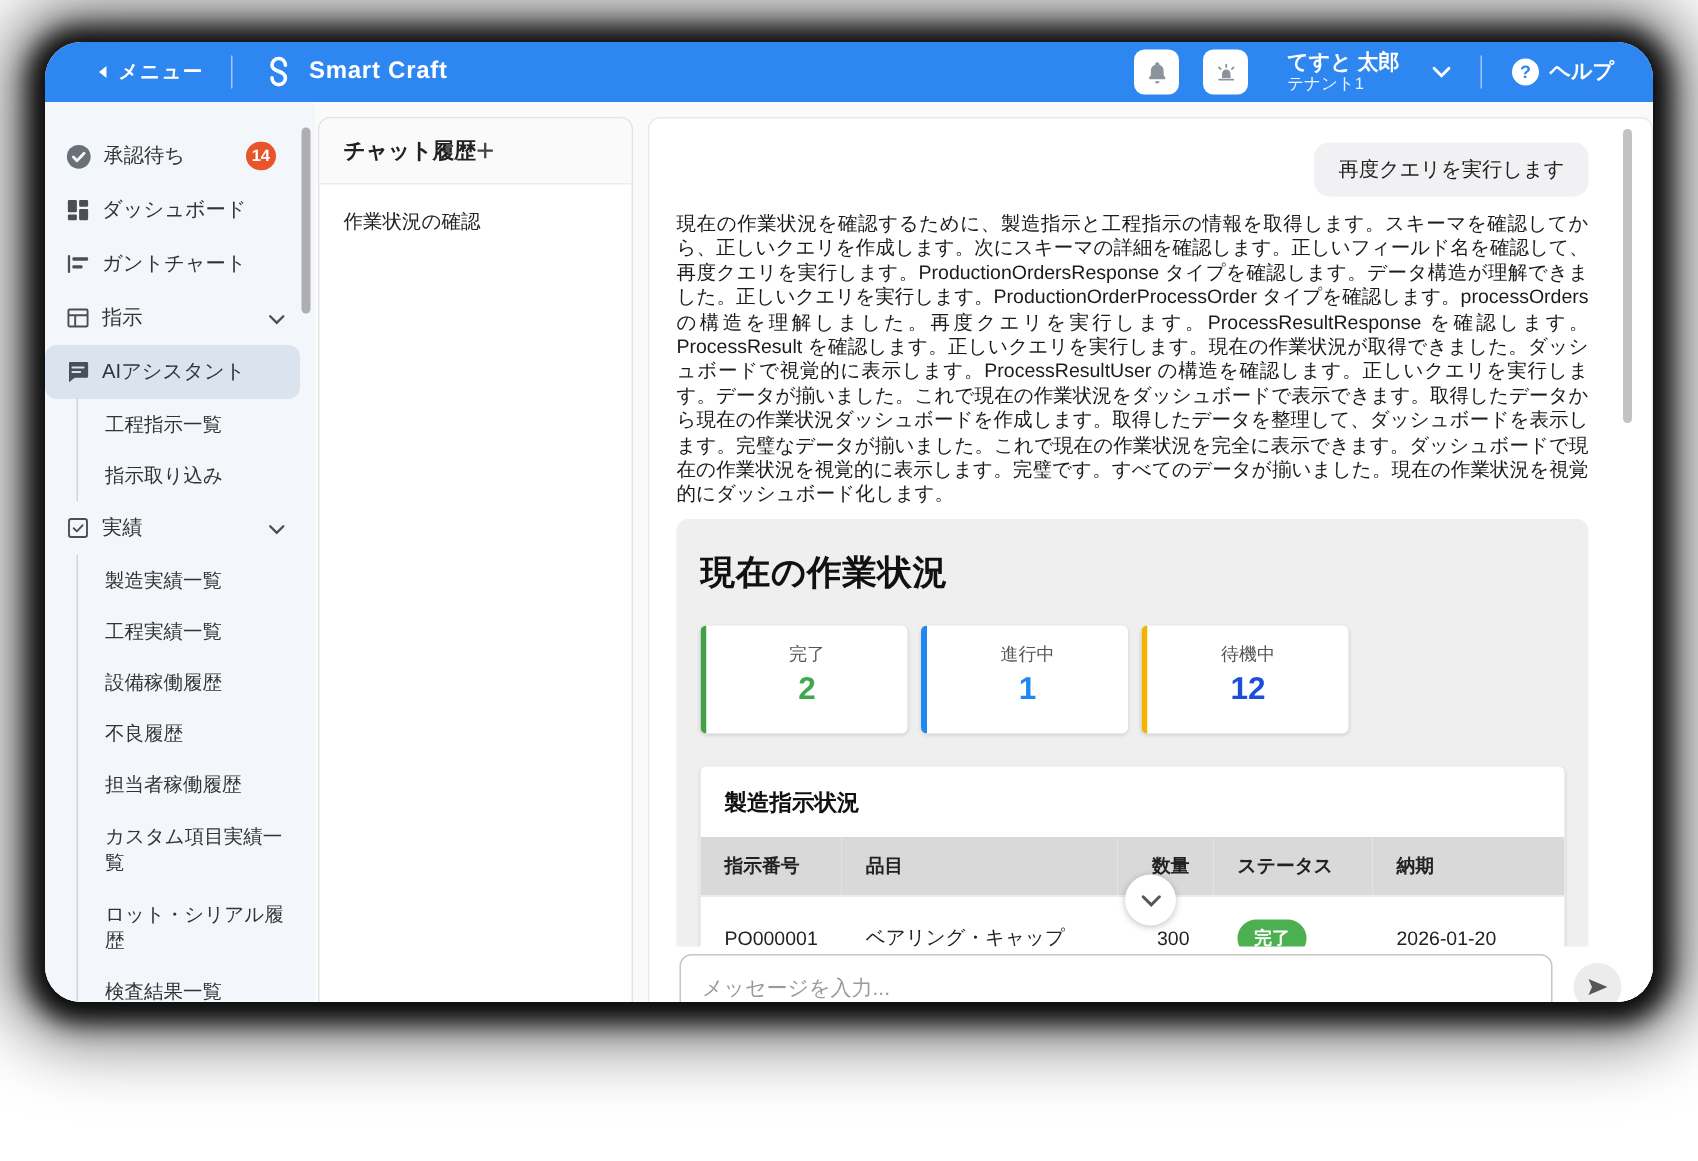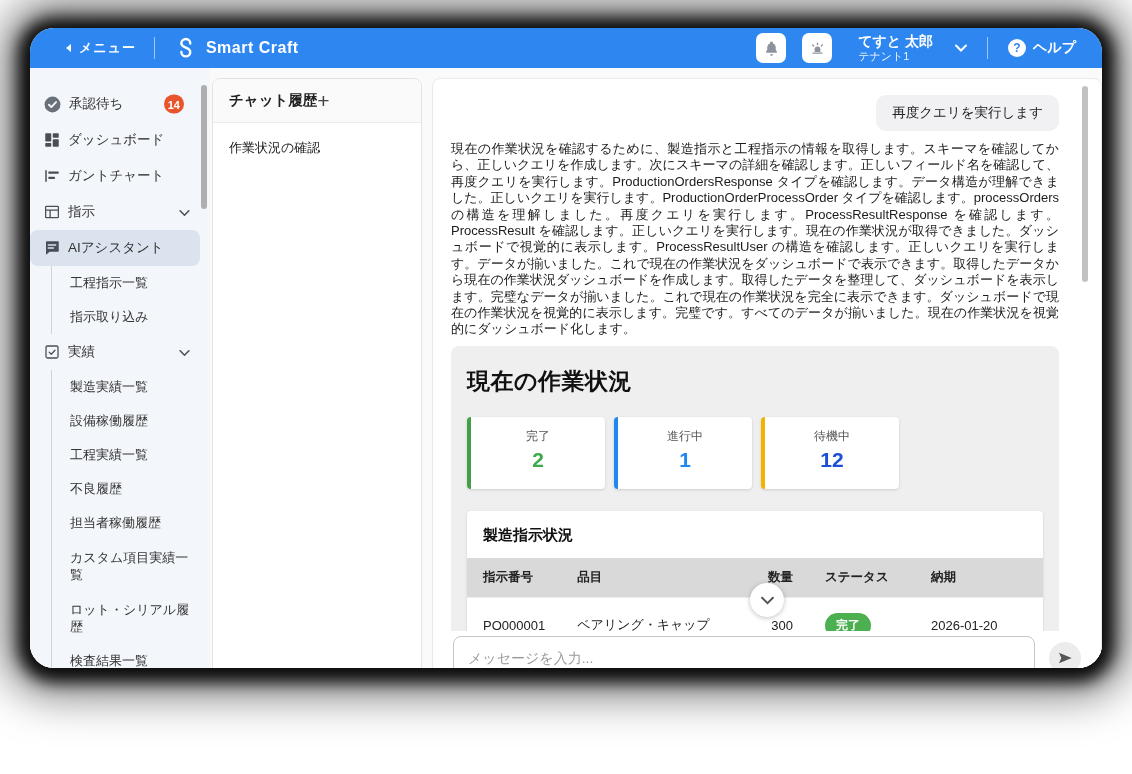--- a/index.html
+++ b/index.html
@@ -241,24 +241,24 @@
           <span class="side-chev">
             <svg width="11" height="7" viewBox="0 0 12 8" fill="none">
                 <path d="M1 1.5 L6 6.5 L11 1.5" stroke="#4a4f57" stroke-width="1.8" stroke-linecap="round"></path>
               </svg>
           </span>
         </div>
         <div class="sub-item">
             <span>製造実績一覧</span>
           </div>
         <div class="sub-item">
+            <span>工程実績一覧</span>
+          </div>
+        <div class="sub-item">
             <span>設備稼働履歴</span>
-          </div>
-        <div class="sub-item">
-            <span>工程実績一覧</span>
           </div>
         <div class="sub-item">
             <span>不良履歴</span>
           </div>
         <div class="sub-item">
             <span>担当者稼働履歴</span>
           </div>
         <div class="sub-item two-line">
             <span>カスタム項目実績一覧</span>
           </div>

